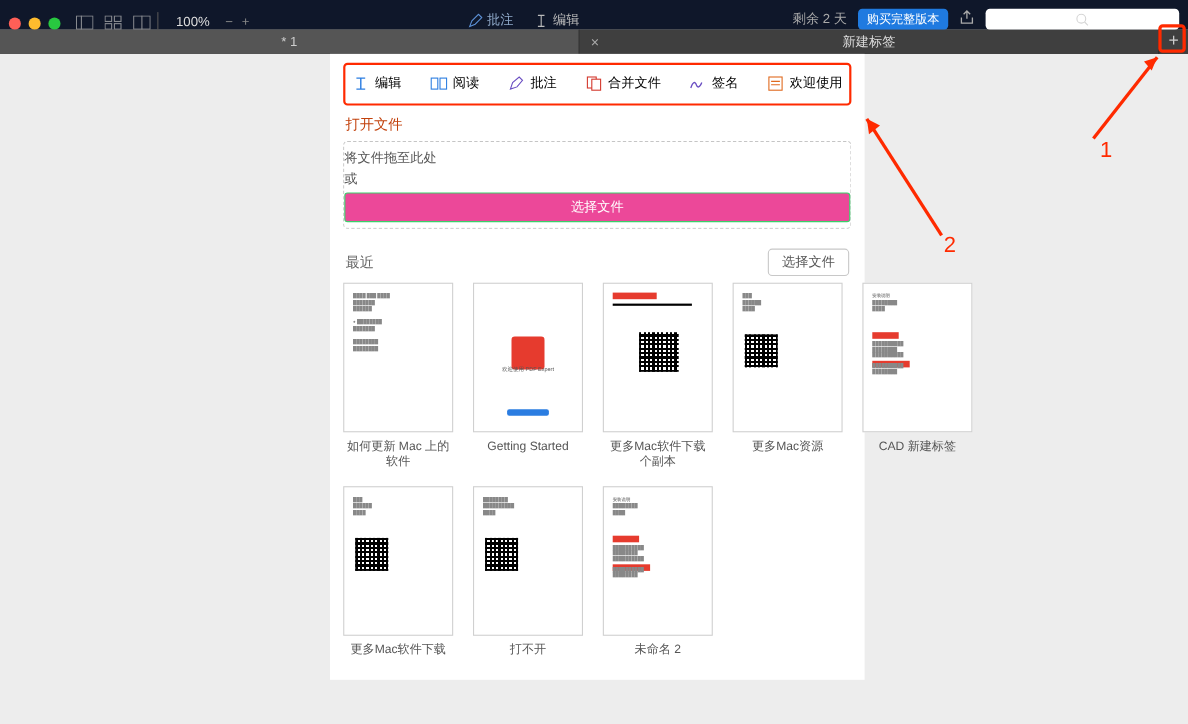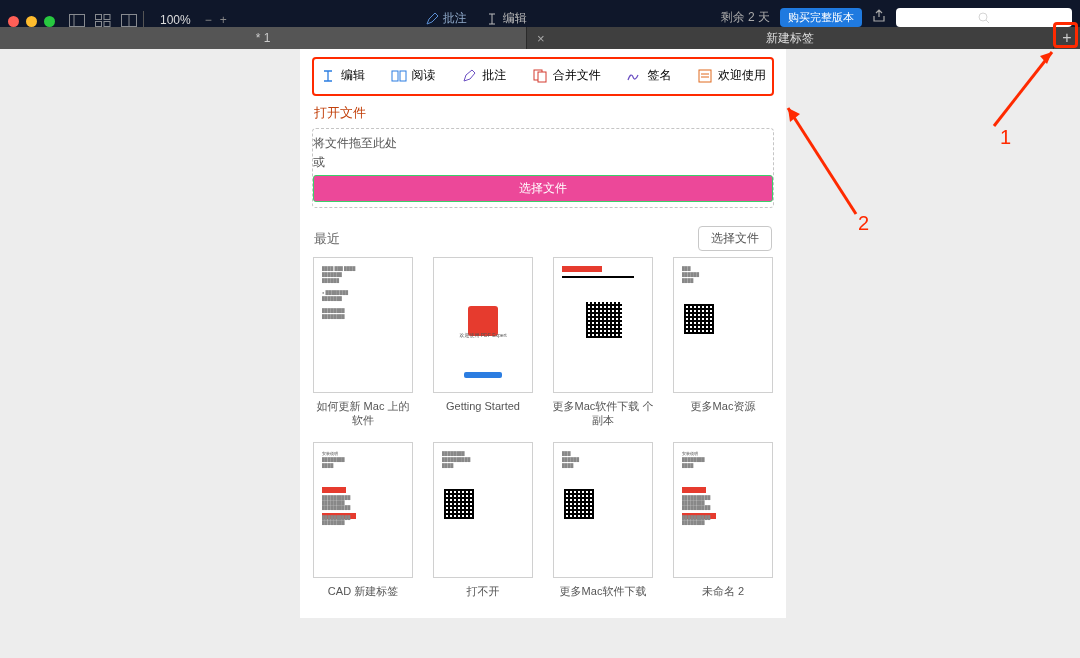--- a/index.html
+++ b/index.html
@@ -52,21 +52,21 @@
 .open-title { font-size: 13px; color:#c2410c; margin: 6px 0 6px 2px; }
 .dropzone { border: 1px dashed #c5c5c5; border-radius: 4px; height: 80px; display:flex; flex-direction:column; justify-content:center; gap:2px; font-size:12px; color:#555; }
 .select-btn { margin-top:2px; background:#ec4899; color:#fff; border:1px solid #3bcf6a; padding:4px 14px; border-radius:3px; font-size:12px; }
 
 
 .recent-hdr { display:flex; justify-content:space-between; align-items:center; margin: 18px 2px 6px; }
 .recent-hdr .lbl { font-size:13px; color:#666; }
 .clear-btn { background:#fff; border:1px solid #c8c8c8; border-radius:4px; padding:3px 12px; font-size:12px; color:#555; }
 
 
-.recent-grid { display:grid; grid-template-columns: repeat(4, 1fr); gap: 14px 18px; }
+.recent-grid { display:grid; grid-template-columns: repeat(5, 1fr); gap: 14px 18px; }
 .doc { display:flex; flex-direction:column; align-items:center; }
 .thumb { width: 100px; height: 136px; border:1px solid #d0d0d0; background:#fff; position:relative; overflow:hidden; }
 .doc-label { font-size:11px; color:#555; text-align:center; margin-top:6px; line-height:1.3; max-width:110px; }
 .th-qr { position:absolute; width:36px; height:36px; background:
   repeating-linear-gradient(0deg,#000 0 2px,transparent 2px 4px),
   repeating-linear-gradient(90deg,#000 0 2px,transparent 2px 4px); }
 .th-qr.small{ width:30px; height:30px;}
 .th-red { position:absolute; width:30px;height:30px; background:#e63b2e; left:34px; top:48px; border-radius:3px;}
 .th-bluebar { position:absolute; left:30px; right:30px; bottom:14px; height:6px; background:#2b7de1; border-radius:2px;}
 .th-text { position:absolute; left:8px; right:8px; top:8px; font-size:4px; color:#888; line-height:1.5; }
@@ -261,31 +261,31 @@
       <div class="thumb">
         <div class="th-text"><b>安装说明</b><br>████████<br>████<br></div>
         <div class="th-redmark" style="top:44px;width:24px;"></div>
         <div class="th-redmark" style="top:70px;width:34px;"></div>
         <div style="position:absolute;left:8px;right:8px;top:52px;font-size:4px;color:#888;">██████████<br>████████<br>██████████<br><br>██████████<br>████████</div>
       </div>
       <div class="doc-label">CAD 新建标签</div>
     </div>
     <div class="doc">
       <div class="thumb">
+        <div class="th-text">███<br>██████<br>████</div>
+        <div class="th-qr small" style="left:10px; top:46px;"></div>
+      </div>
+      <div class="doc-label">更多Mac软件下载</div>
+    </div>
+    <div class="doc">
+      <div class="thumb">
         <div class="th-text">████████<br>██████████<br>████</div>
         <div class="th-qr small" style="left:10px; top:46px;"></div>
       </div>
       <div class="doc-label">打不开</div>
-    </div>
-    <div class="doc">
-      <div class="thumb">
-        <div class="th-text">███<br>██████<br>████</div>
-        <div class="th-qr small" style="left:10px; top:46px;"></div>
-      </div>
-      <div class="doc-label">更多Mac软件下载</div>
     </div>
     <div class="doc">
       <div class="thumb">
         <div class="th-text"><b>安装说明</b><br>████████<br>████</div>
         <div class="th-redmark" style="top:44px;width:24px;"></div>
         <div class="th-redmark" style="top:70px;width:34px;"></div>
         <div style="position:absolute;left:8px;right:8px;top:52px;font-size:4px;color:#888;">██████████<br>████████<br>██████████<br><br>██████████<br>████████</div>
       </div>
       <div class="doc-label">未命名 2</div>
     </div>

